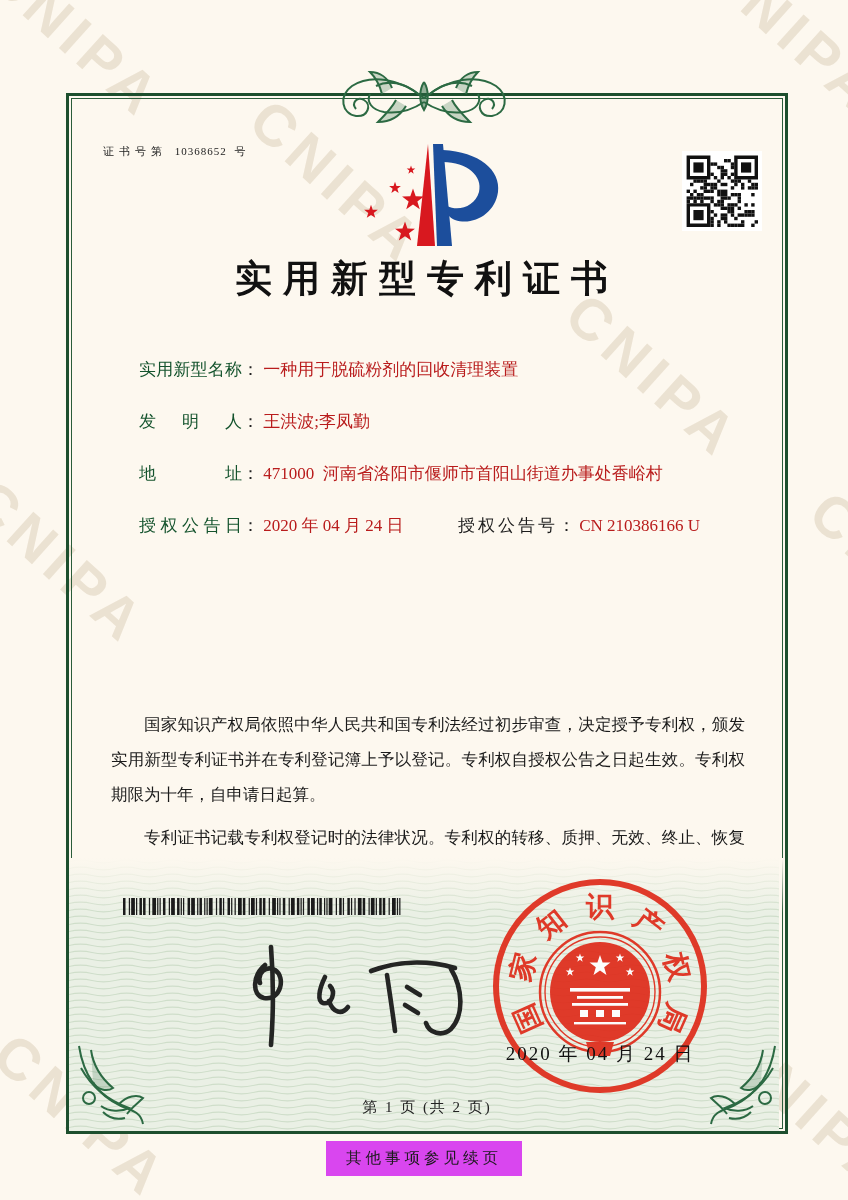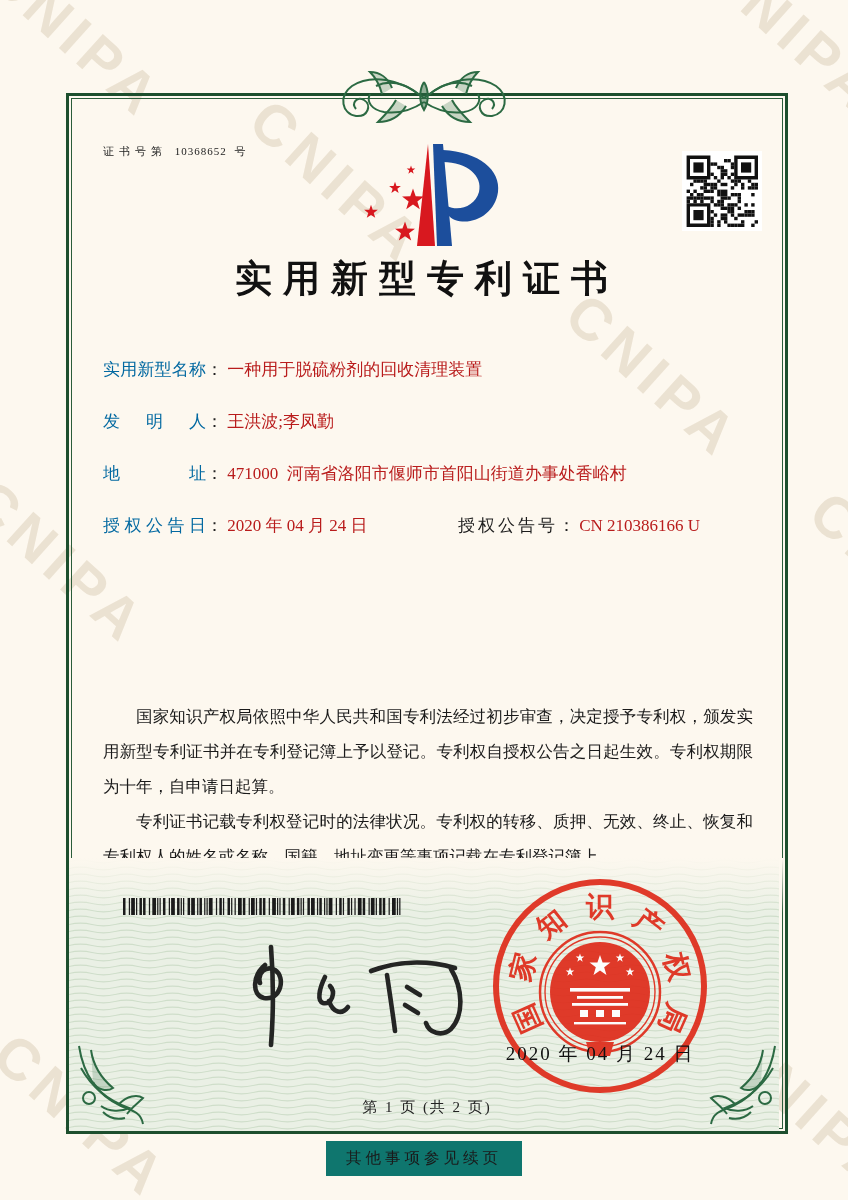--- a/index.html
+++ b/index.html
@@ -38,31 +38,31 @@
   .qr{position:absolute;left:613px;top:55px;background:#fff;padding:3px;}
   .title{
     position:absolute;left:0;top:158px;width:100%;text-align:center;
     font-size:37px;font-weight:bold;letter-spacing:11px;color:#111;
   }
   
   .fields{position:absolute;left:34px;top:262px;width:650px;font-size:17px;}
   .frow{position:relative;height:24px;margin-bottom:28px;white-space:nowrap;}
   .flabel{
     display:inline-block;width:103px;vertical-align:top;
-    text-align:justify;text-align-last:justify;color:#0369a1;
+    text-align:justify;text-align-last:justify;color:#14532d;margin-left:36px;
   }
   .fcolon{display:inline-block;color:#222;}
   .fvalue{display:inline-block;color:#b91c1c;white-space:pre-wrap;}
   .fpair2{position:absolute;left:355px;top:0;}
   
   .bodytext{
     position:absolute;left:34px;top:603px;width:650px;
     font-size:16.5px;line-height:35px;text-align:justify;color:#1a1a1a;
   }
-  .bodytext p{margin:0;text-indent:2em;}
+  .bodytext p{margin:8px;text-indent:2em;}
   
   .band{position:absolute;left:0;right:0;bottom:0;height:273px;overflow:hidden;}
   .band svg{display:block;}
   .band-fade{
     position:absolute;left:0;right:0;top:0;height:55px;
     background:linear-gradient(180deg,#fdf8ef 0%,rgba(253,248,239,0) 100%);
   }
   .barcode{position:absolute;left:54px;top:802px;z-index:5;}
   .director{position:absolute;left:52px;top:875px;z-index:5;font-size:18px;letter-spacing:6px;color:#111;}
   .director div{margin-bottom:12px;}
@@ -71,21 +71,21 @@
   .seal-date{
     position:absolute;left:417px;top:945px;width:228px;text-align:center;
     font-size:19px;color:#111;z-index:7;letter-spacing:2px;
   }
   .page-info{
     position:absolute;left:0;width:100%;top:1002px;text-align:center;
     font-size:15px;color:#222;z-index:7;letter-spacing:2px;
   }
   .note{
     position:absolute;left:50%;transform:translateX(-50%);top:1141px;
-    background:#0f766e;padding:7px 20px;font-size:15.5px;letter-spacing:4px;
+    background:#d946ef;padding:7px 20px;font-size:15.5px;letter-spacing:4px;
     color:#1a1a1a;z-index:3;white-space:nowrap;
   }
 </style>
 </head>
 <body>
 
 <span class="wm" style="left:-30px;top:2px">CNIPA</span>
 <span class="wm" style="left:688px;top:-2px">CNIPA</span>
 <span class="wm" style="left:232px;top:148px">CNIPA</span>
 <span class="wm" style="left:548px;top:342px">CNIPA</span>

